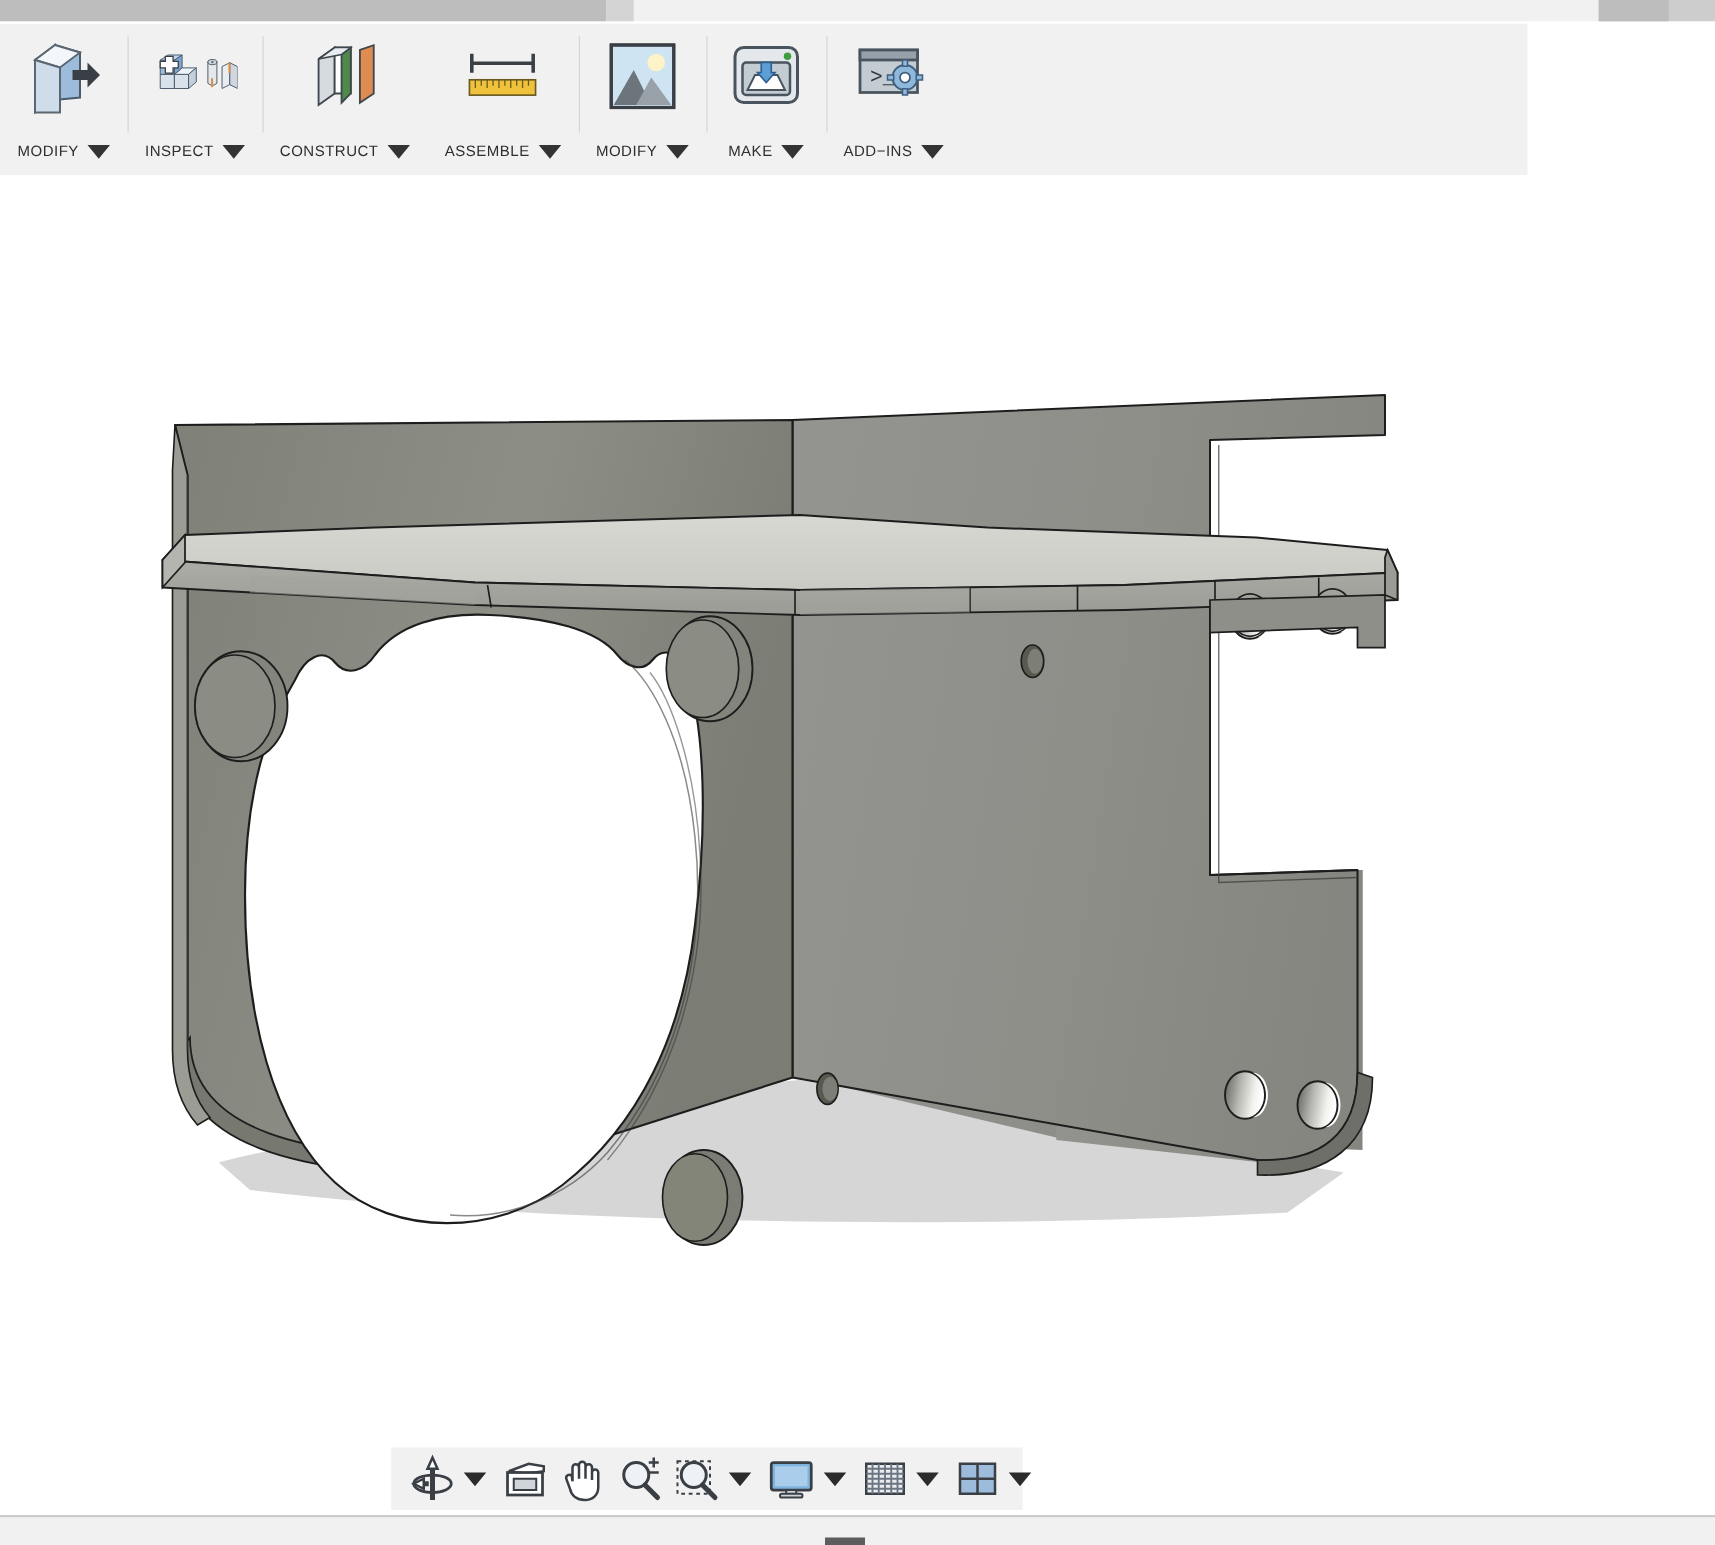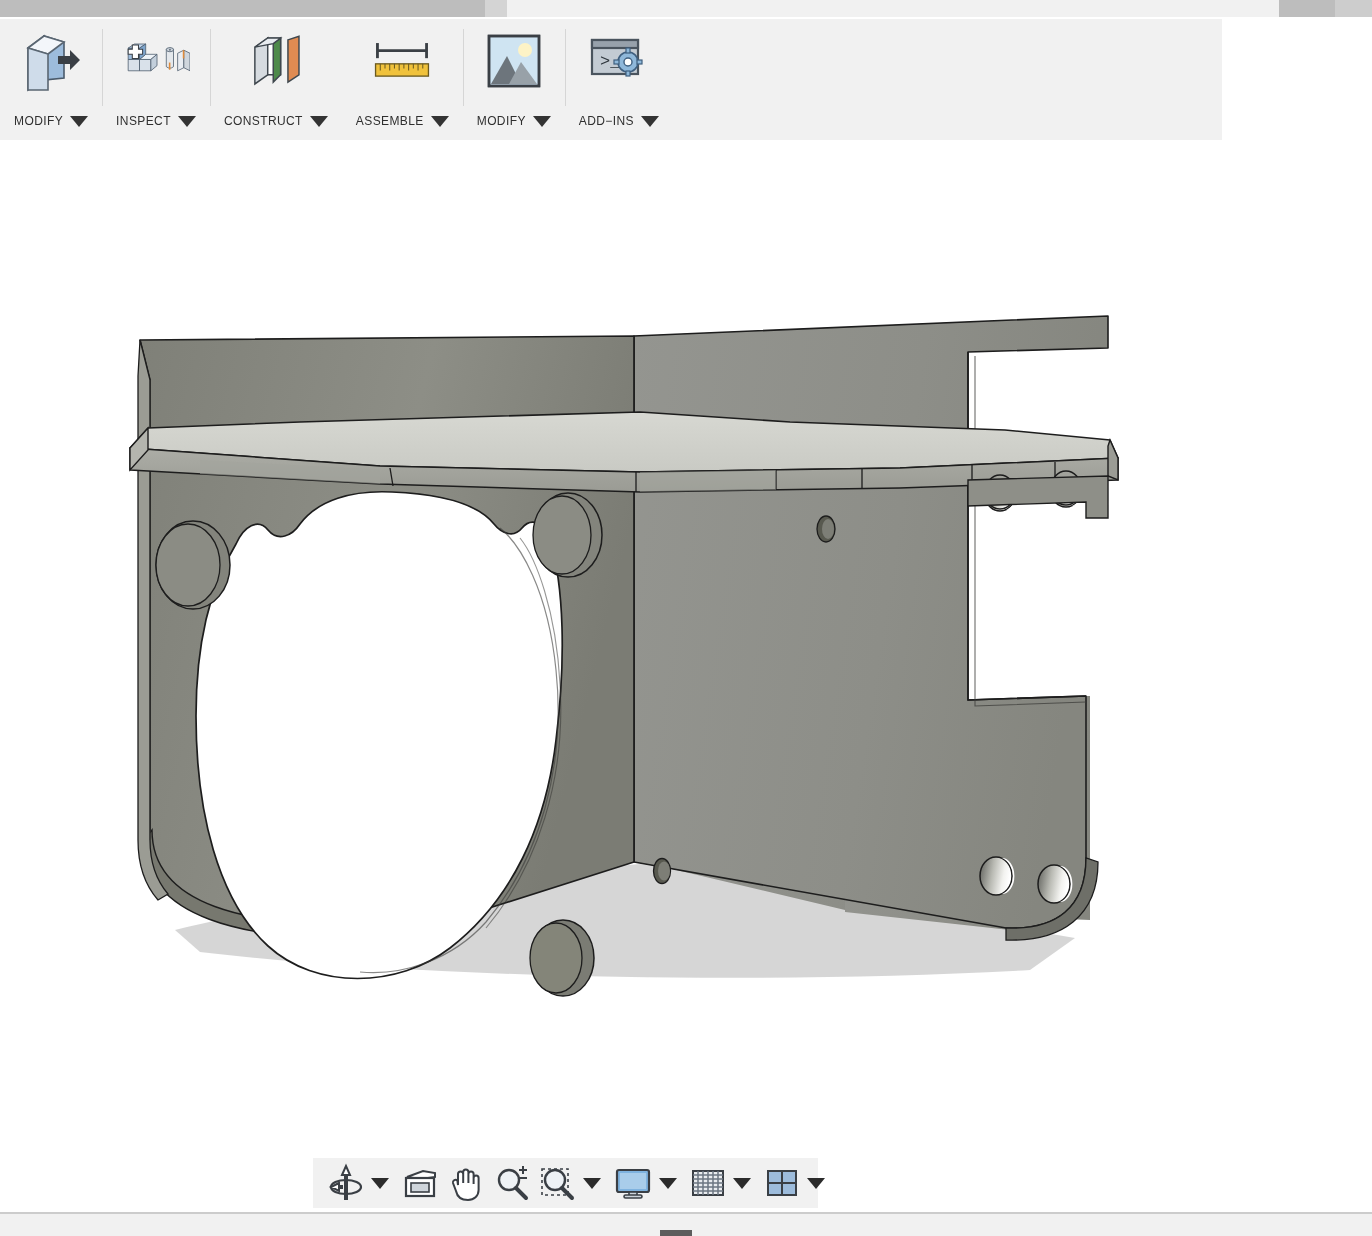--- a/index.html
+++ b/index.html
@@ -203,20 +203,35 @@
         <polygon points="28,56 40,34 56,56" fill="#98a1a8"></polygon>
         <rect x="8" y="8" width="50" height="50" fill="none" stroke="#3a3f45" stroke-width="2.5"></rect>
       </svg>
     </div>
     <div class="rg-label">
       <span>MODIFY</span>
       <span class="caret"></span>
     </div>
   </div>
 
+  <div class="ribbon-group">
+    <div class="rg-icon">
+      <svg width="66" height="66" viewBox="0 0 66 66">
+        <rect x="8" y="10" width="50" height="44" rx="7" fill="#e4e8ec" stroke="#4a545e" stroke-width="2.4"></rect>
+        <rect x="14" y="22" width="38" height="26" rx="3" fill="#c3cbd3" stroke="#4a545e" stroke-width="2"></rect>
+        <polygon points="18,44 48,44 42,32 24,32" fill="#ffffff" stroke="#4a545e" stroke-width="1.6"></polygon>
+        <path d="M29,22 h8 v8 h3 l-7,8 l-7,-8 h3 Z" fill="#5d9fd4" stroke="#2f5f8f" stroke-width="1.3"></path>
+        <circle cx="50" cy="17" r="3" fill="#3f9e3f"></circle>
+      </svg>
+    </div>
+    <div class="rg-label">
+      <span>MAKE</span>
+      <span class="caret"></span>
+    </div>
+  </div>
 
   <div class="ribbon-group">
     <div class="rg-icon">
       <svg width="66" height="66" viewBox="0 0 66 66">
         <rect x="6" y="12" width="46" height="34" fill="#c3cbd3" stroke="#4a545e" stroke-width="2.2"></rect>
         <rect x="6" y="12" width="46" height="8" fill="#97a1ab" stroke="#4a545e" stroke-width="2.2"></rect>
         <text x="14" y="38" font-family="'Liberation Mono', monospace" font-size="17" fill="#2f363d">&gt;_</text>
         <g transform="translate(42,34)">
           <circle cx="0" cy="0" r="10" fill="#8fb8da" stroke="#3f5f7f" stroke-width="1.6"></circle>
           <circle cx="0" cy="0" r="4" fill="#ffffff" stroke="#3f5f7f" stroke-width="1.4"></circle>

